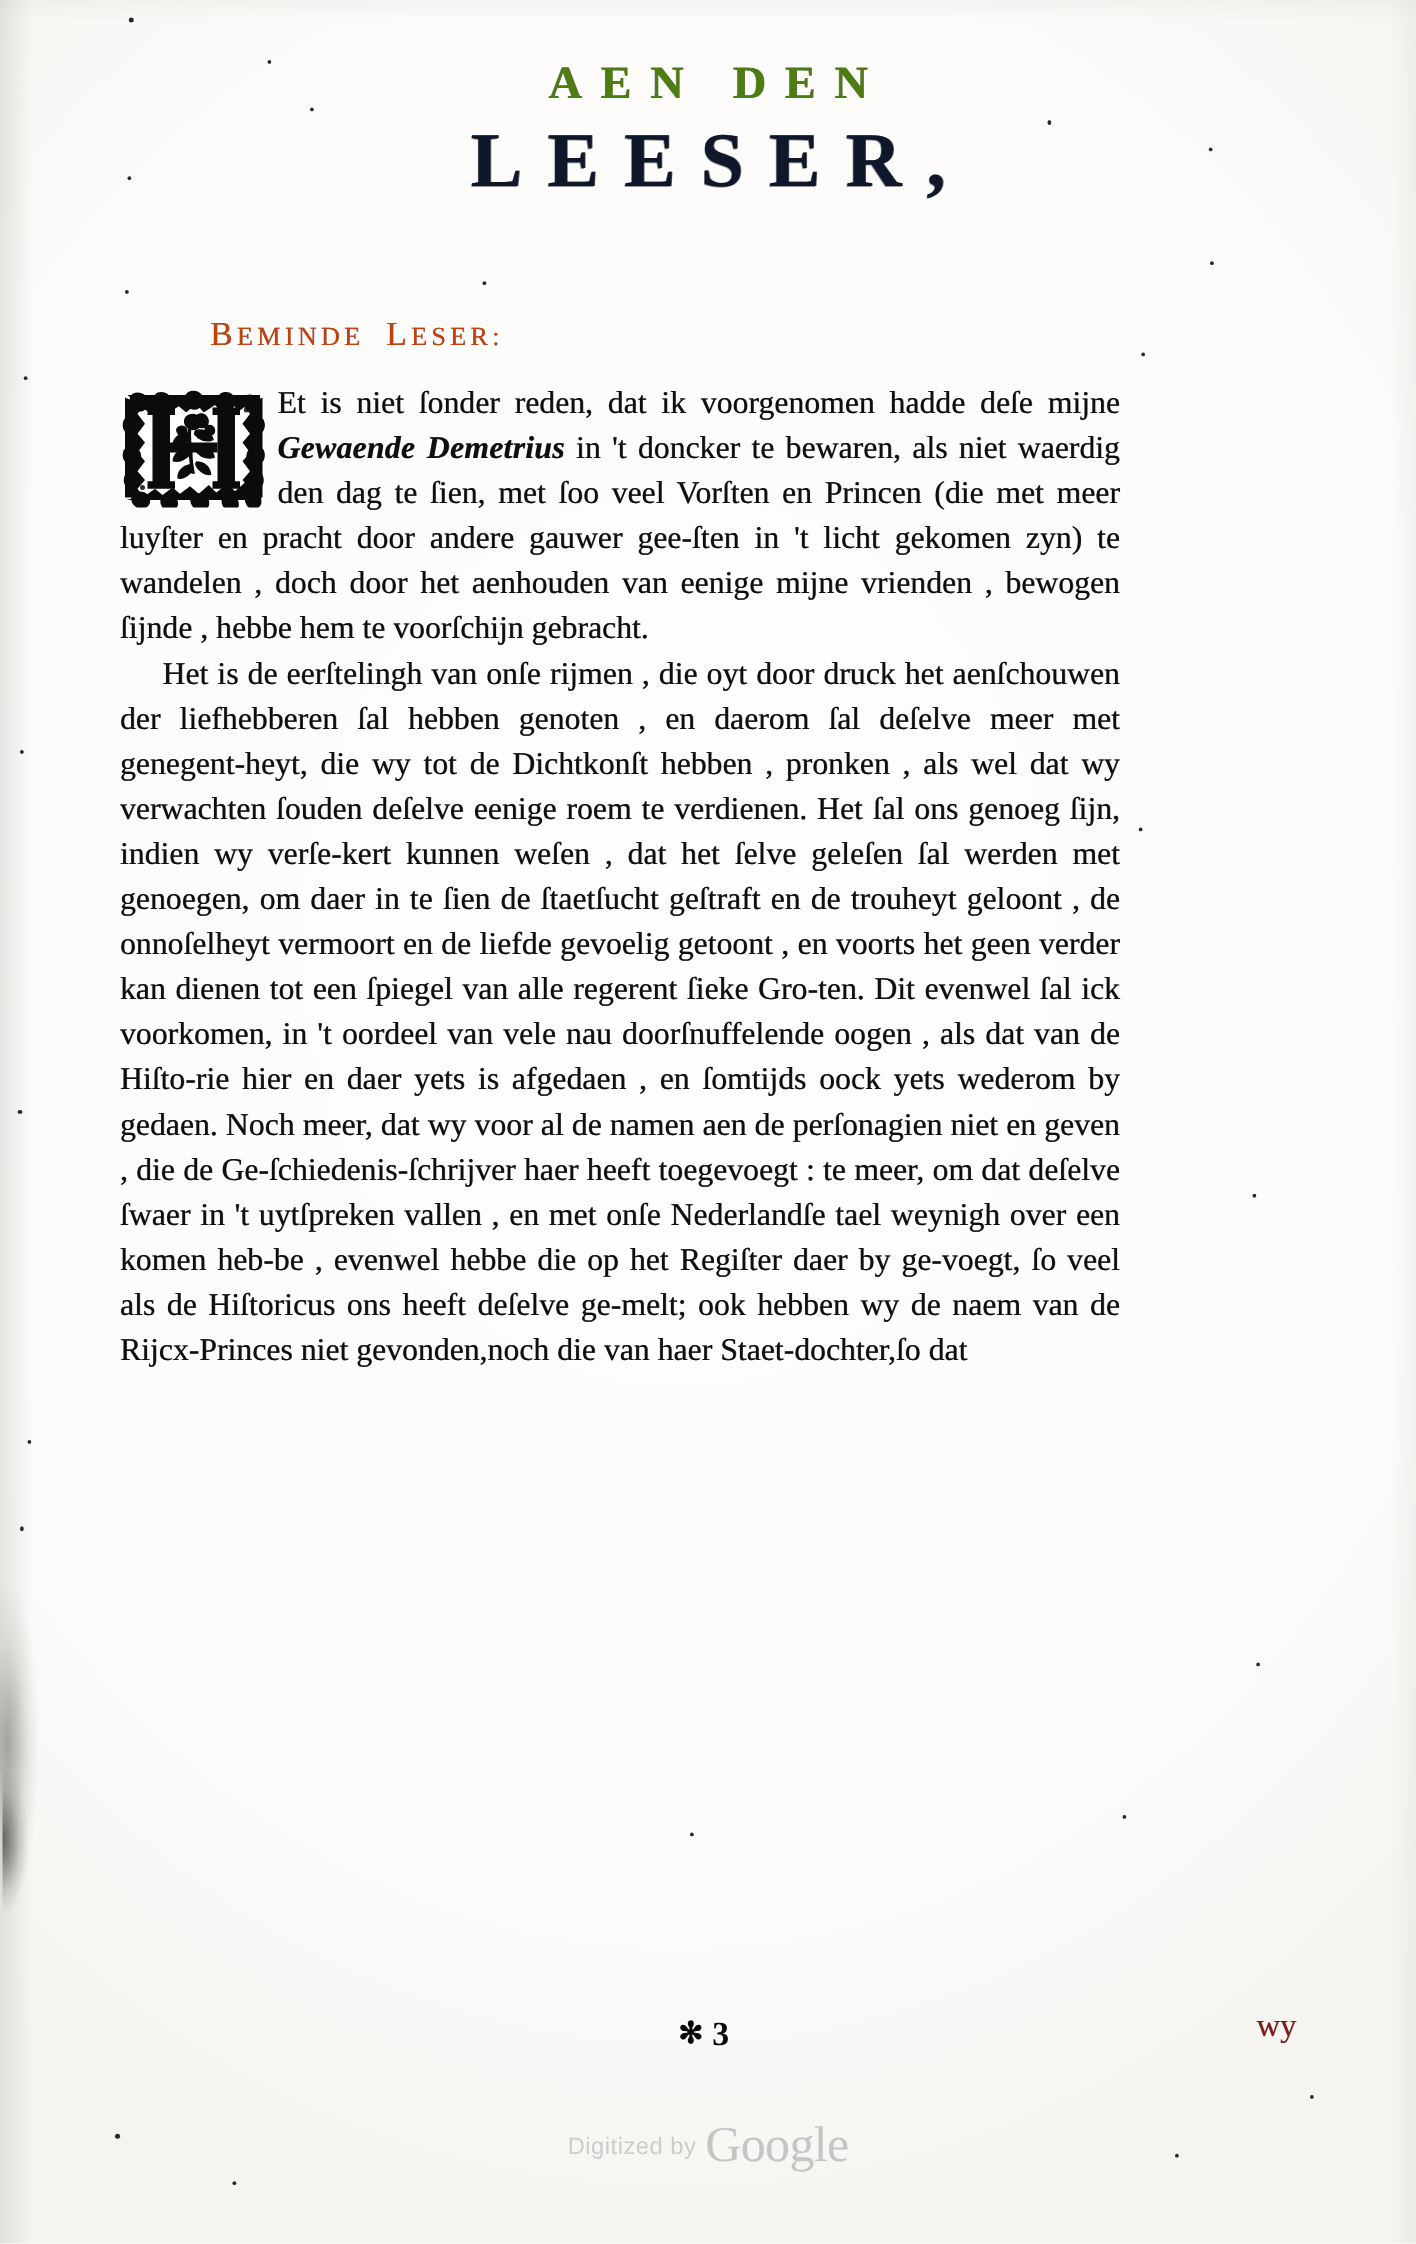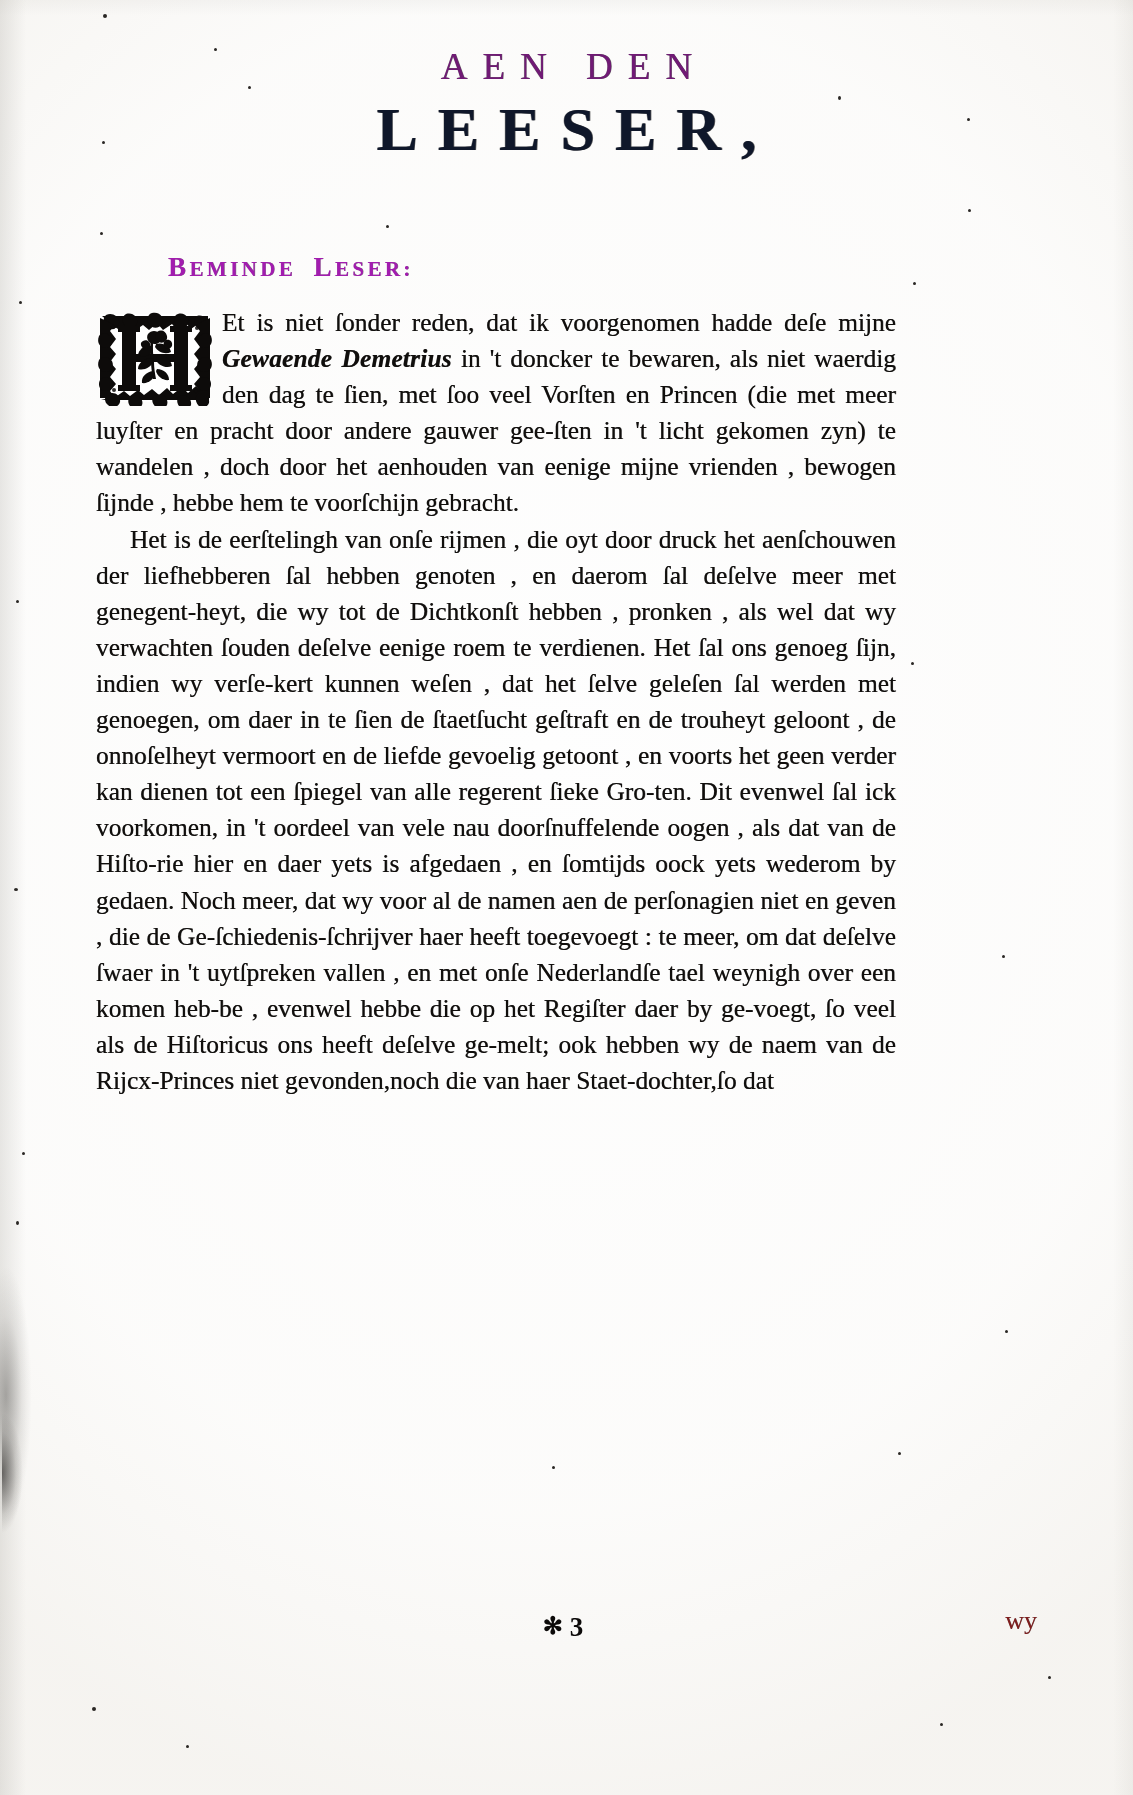--- a/index.html
+++ b/index.html
@@ -58,49 +58,49 @@
 
   
   .title-block {
     position: absolute;
     left: 0; right: 0;
     top: 48px;
     text-align: center;
   }
   .title-line1 {
     font-family: "Liberation Serif", "DejaVu Serif", serif;
-    font-weight: normal;
+    font-weight: bold;
     font-size: 37px;
     letter-spacing: 15px;
     text-indent: 15px;
     line-height: 1.05;
-    color: #701a75;
+    color: #4d7c0f;
     text-shadow: 0.4px 0 0 rgba(0,0,0,0.55), -0.3px 0.3px 0 rgba(0,0,0,0.35);
   }
   .title-line2 {
     font-family: "Liberation Serif", "DejaVu Serif", serif;
     font-weight: bold;
     font-size: 62px;
     letter-spacing: 20px;
     text-indent: 20px;
     line-height: 1.18;
     margin-top: 6px;
     color: #0f172a;
     text-shadow: 0.7px 0 0 rgba(0,0,0,0.6), -0.5px 0.4px 0 rgba(0,0,0,0.4);
   }
 
   .salutation {
     position: absolute;
     left: 168px;
     top: 252px;
     font-family: "Liberation Serif", "DejaVu Serif", serif;
-    font-weight: bold;
+    font-weight: normal;
     font-size: 21px;
     letter-spacing: 3.4px;
-    color: #a21caf;
+    color: #c2410c;
     text-shadow: 0.35px 0 0 rgba(0,0,0,0.5);
   }
   .salutation .cap { font-size: 27px; }
 
   
   .body-text {
     position: absolute;
     left: 96px;
     top: 304px;
     width: 800px;
@@ -300,14 +300,17 @@
 
     <p class="para-2">Het is de eerſtelingh van onſe rijmen , die oyt door druck het aenſchouwen der liefhebberen ſal hebben genoten , en daerom ſal deſelve meer met genegent-heyt, die wy tot de Dichtkonſt hebben , pronken , als wel dat wy verwachten ſouden deſelve eenige roem te verdienen. Het ſal ons genoeg ſijn, indien wy verſe-kert kunnen weſen , dat het ſelve geleſen ſal werden met genoegen, om daer in te ſien de ſtaetſucht geſtraft en de trouheyt geloont , de onnoſelheyt vermoort en de liefde gevoelig getoont , en voorts het geen verder kan dienen tot een ſpiegel van alle regerent ſieke Gro-ten.  Dit evenwel ſal ick voorkomen, in 't oordeel van vele nau doorſnuffelende oogen , als dat van de Hiſto-rie hier en daer yets is afgedaen , en ſomtijds oock yets wederom by gedaen.  Noch meer, dat wy voor al de namen aen de perſonagien niet en geven , die de Ge-ſchiedenis-ſchrijver haer heeft toegevoegt : te meer, om dat deſelve ſwaer in 't uytſpreken vallen , en met onſe Nederlandſe tael weynigh over een komen heb-be , evenwel hebbe die op het Regiſter daer by ge-voegt, ſo veel als de Hiſtoricus ons heeft deſelve ge-melt;  ook hebben wy de naem van de Rijcx-Princes niet gevonden,noch die van haer Staet-dochter,ſo dat</p>
   </div>
 
   <div class="signature">
     <span class="star">✻</span><span>3</span>
   </div>
 
   <div class="catchword">wy</div>
 
+  <div class="watermark">
+    <span class="dig">Digitized by</span><span class="goog">Google</span>
+  </div>
 
 </div>
 
 </body></html>

